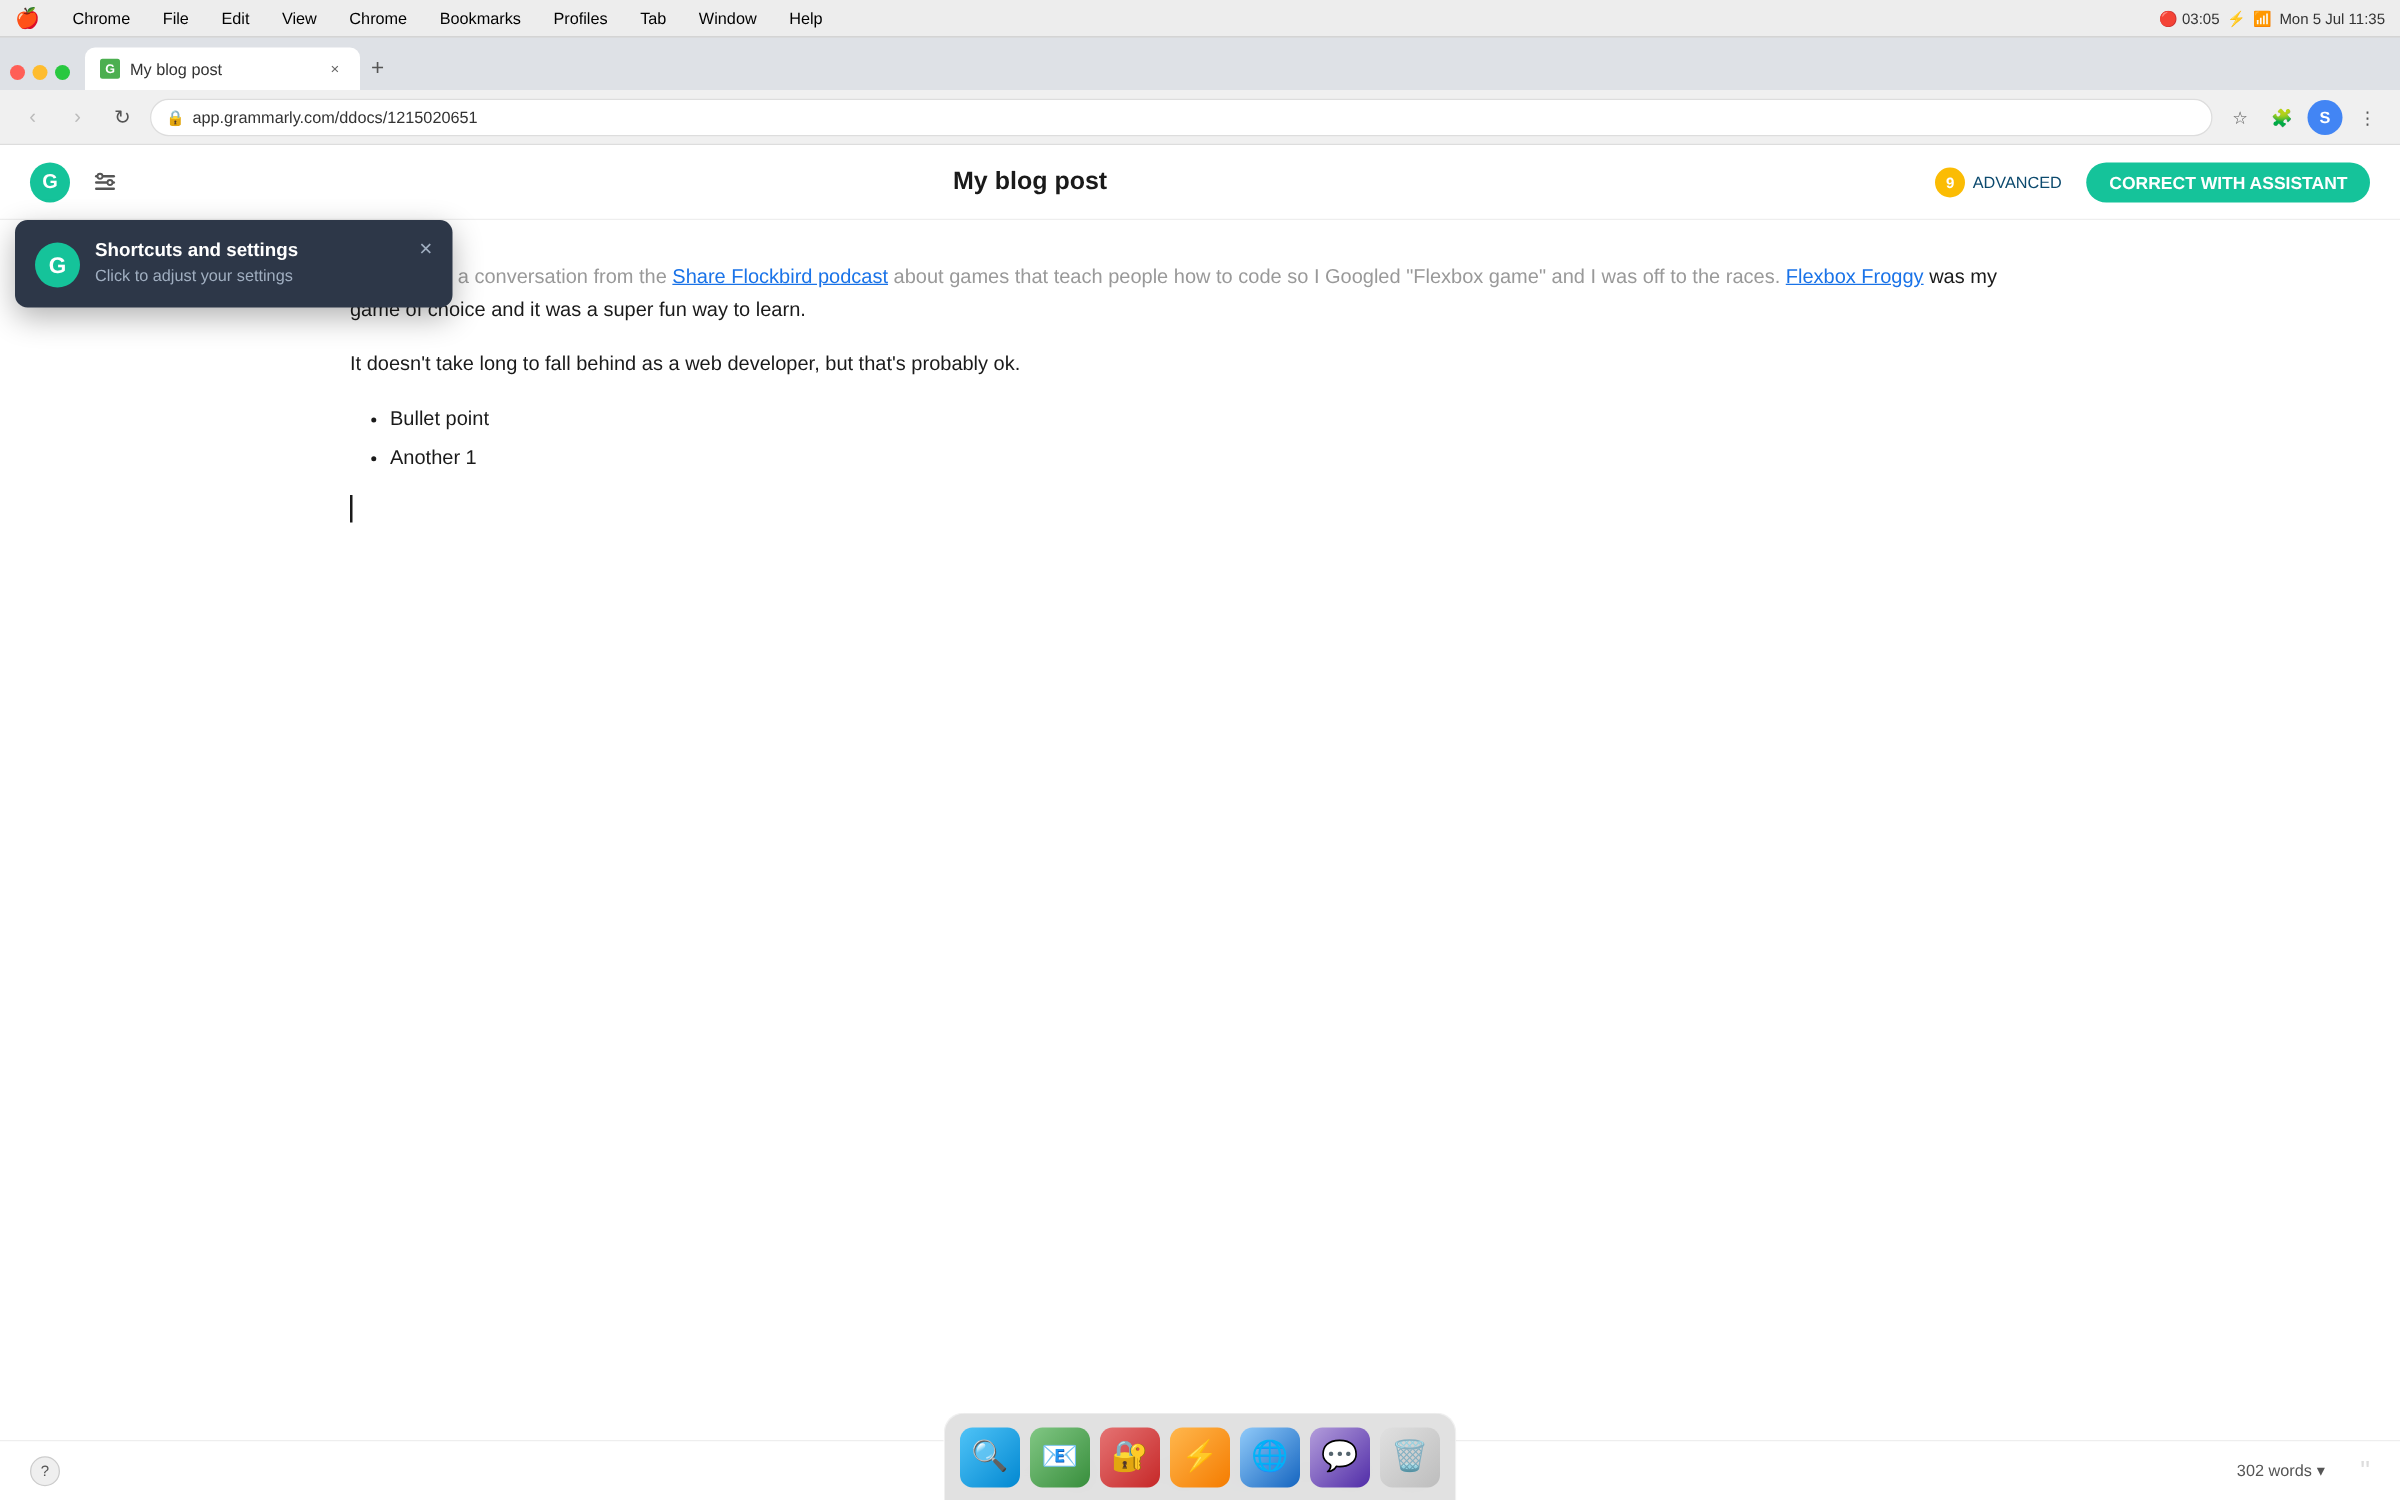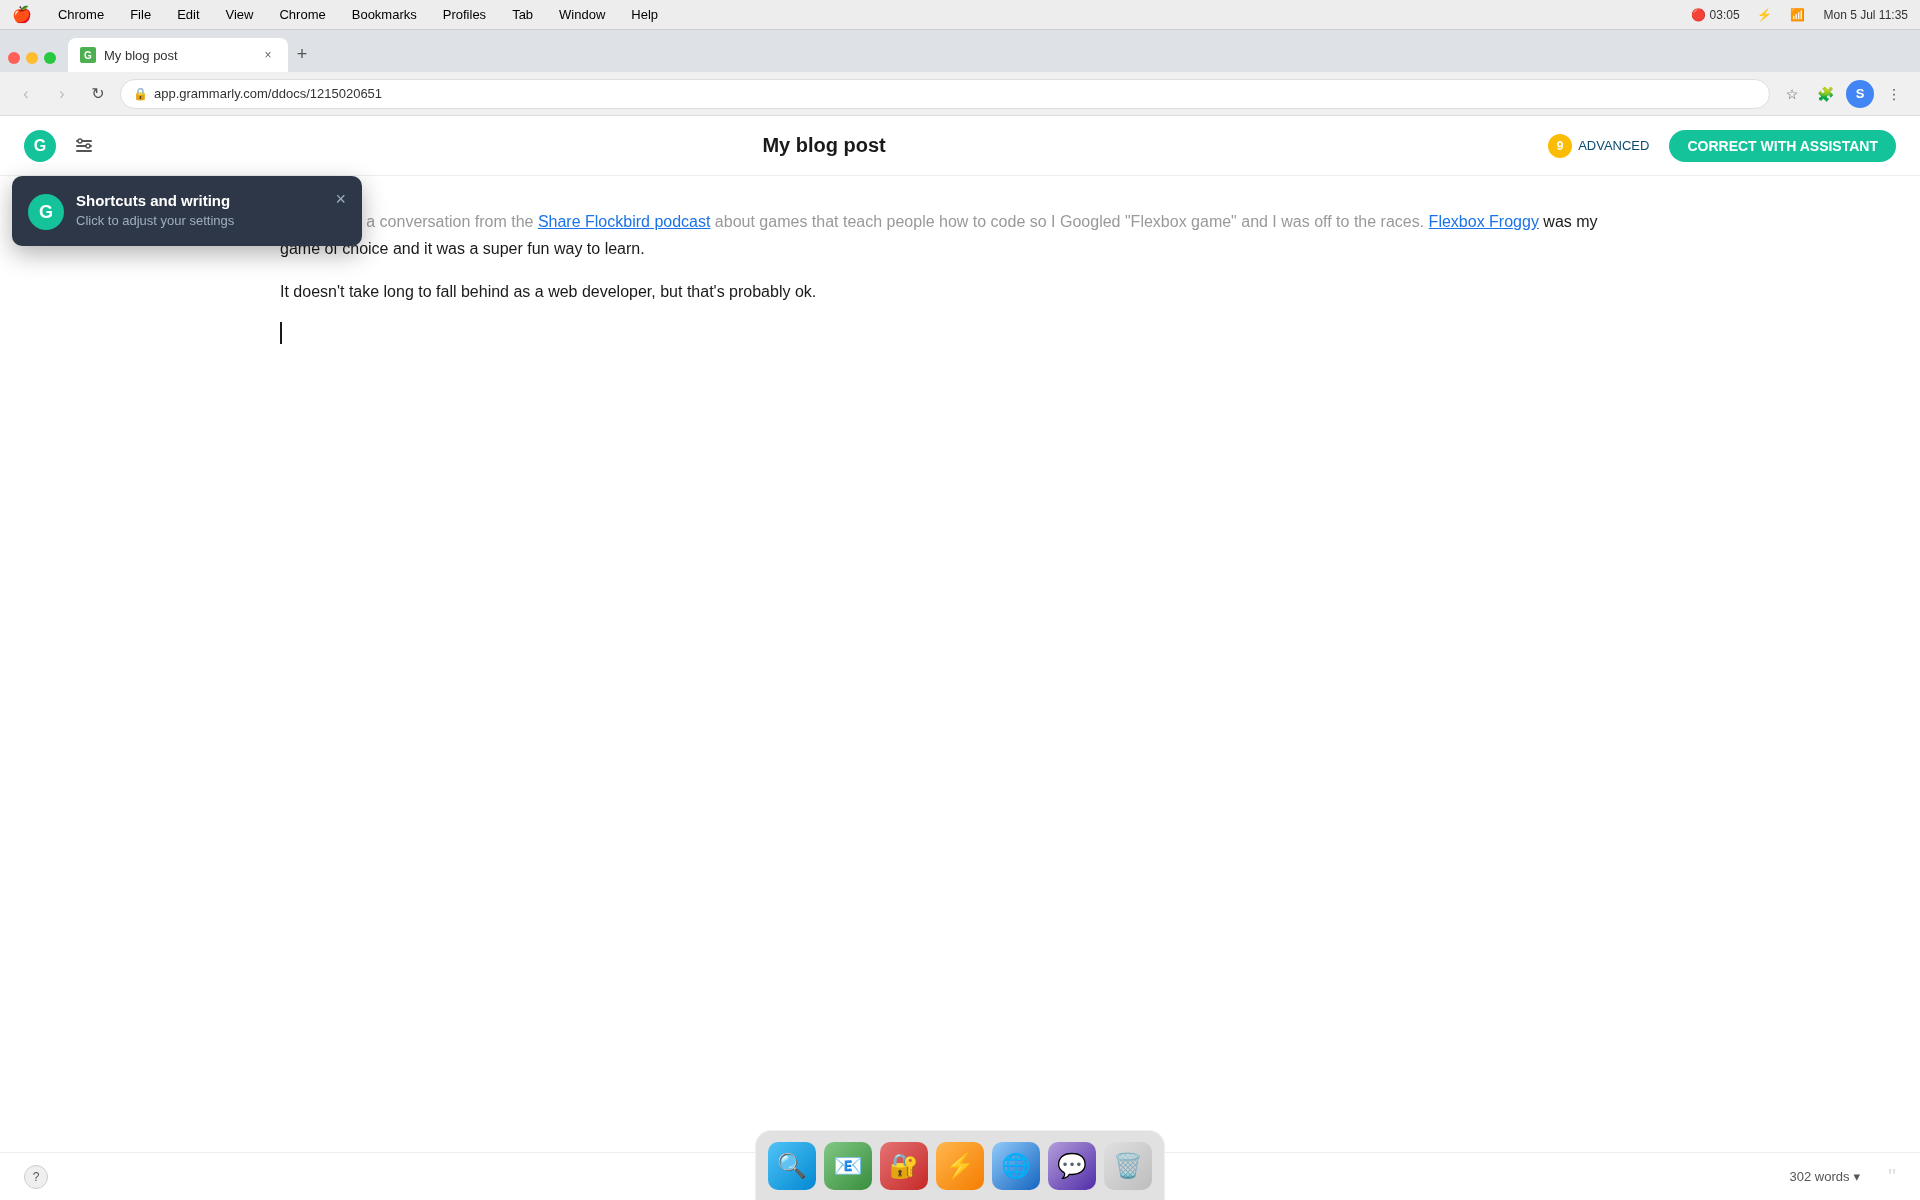--- a/index.html
+++ b/index.html
@@ -292,21 +292,21 @@
     .dock-icon {
       width: 48px; height: 48px;
       border-radius: 10px;
       cursor: pointer;
       display: flex; align-items: center; justify-content: center;
       font-size: 24px;
       transition: transform 0.1s;
     }
 
     
-    .status-icons { display: flex; align-items: center; gap: 18px; font-size: 12px; color: #333; }
+    .status-icons { display: flex; align-items: center; gap: 6px; font-size: 12px; color: #333; }
   </style>
 </head>
 <body>
 
 <div class="menu-bar">
   <div class="menu-bar-left">
     <span class="apple-logo">🍎</span>
     <span class="menu-item">Chrome</span>
     <span class="menu-item">File</span>
     <span class="menu-item">Edit</span>
@@ -378,20 +378,24 @@
         <div class="advanced-badge">
           <div class="issues-count">9</div>
           <span class="advanced-label">ADVANCED</span>
         </div>
         <button class="correct-btn">CORRECT WITH ASSISTANT</button>
       </div>
 
       <div class="doc-content">
         <p><span style="color:#999">I remember a conversation from the </span><a href="#" style="color:#1a73e8;text-decoration:underline;">Share Flockbird podcast</a><span style="color:#999"> about games that teach people how to code so I Googled "Flexbox game" and I was off to the races.</span> <a href="#" style="color:#1a73e8;text-decoration:underline;">Flexbox Froggy</a> was my game of choice and it was a super fun way to learn.</p>
         <p>It doesn't take long to fall behind as a web developer, but that's probably ok.</p>
+        <ul>
+          <li>Bullet point</li>
+          <li>Another 1</li>
+        </ul>
         <div class="cursor-line">
           <div class="text-cursor"></div>
         </div>
       </div>
 
       <div class="bottom-toolbar">
         <button class="help-btn">?</button>
         <button class="format-btn" style="font-weight:bold;">B</button>
         <button class="format-btn" style="font-style:italic;">I</button>
         <button class="format-btn" style="text-decoration:underline;">U</button>
@@ -409,21 +413,21 @@
           <span>302 words</span>
           <span>▾</span>
         </div>
         <span class="quote-icon">"</span>
       </div>
     </div>
 
     <div class="shortcuts-popup">
       <div class="popup-logo">G</div>
       <div class="popup-content">
-        <div class="popup-title">Shortcuts and writing</div>
+        <div class="popup-title">Shortcuts and settings</div>
         <div class="popup-subtitle">Click to adjust your settings</div>
       </div>
       <span class="popup-close">×</span>
     </div>
 
   </div>
 </div>
 
 <div class="dock">
   <div class="dock-icon" style="background: linear-gradient(135deg,#4fc3f7,#0288d1); color:white;">🔍</div>

